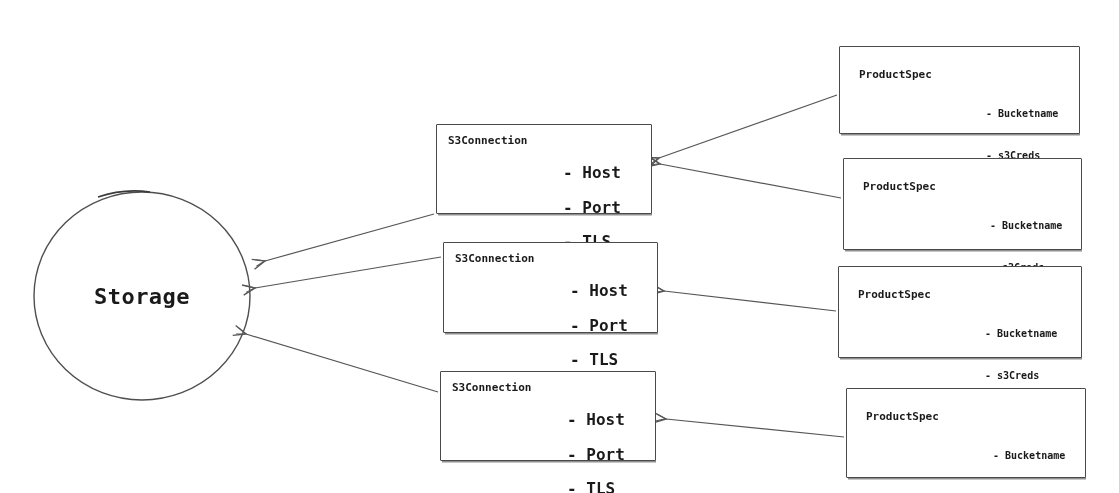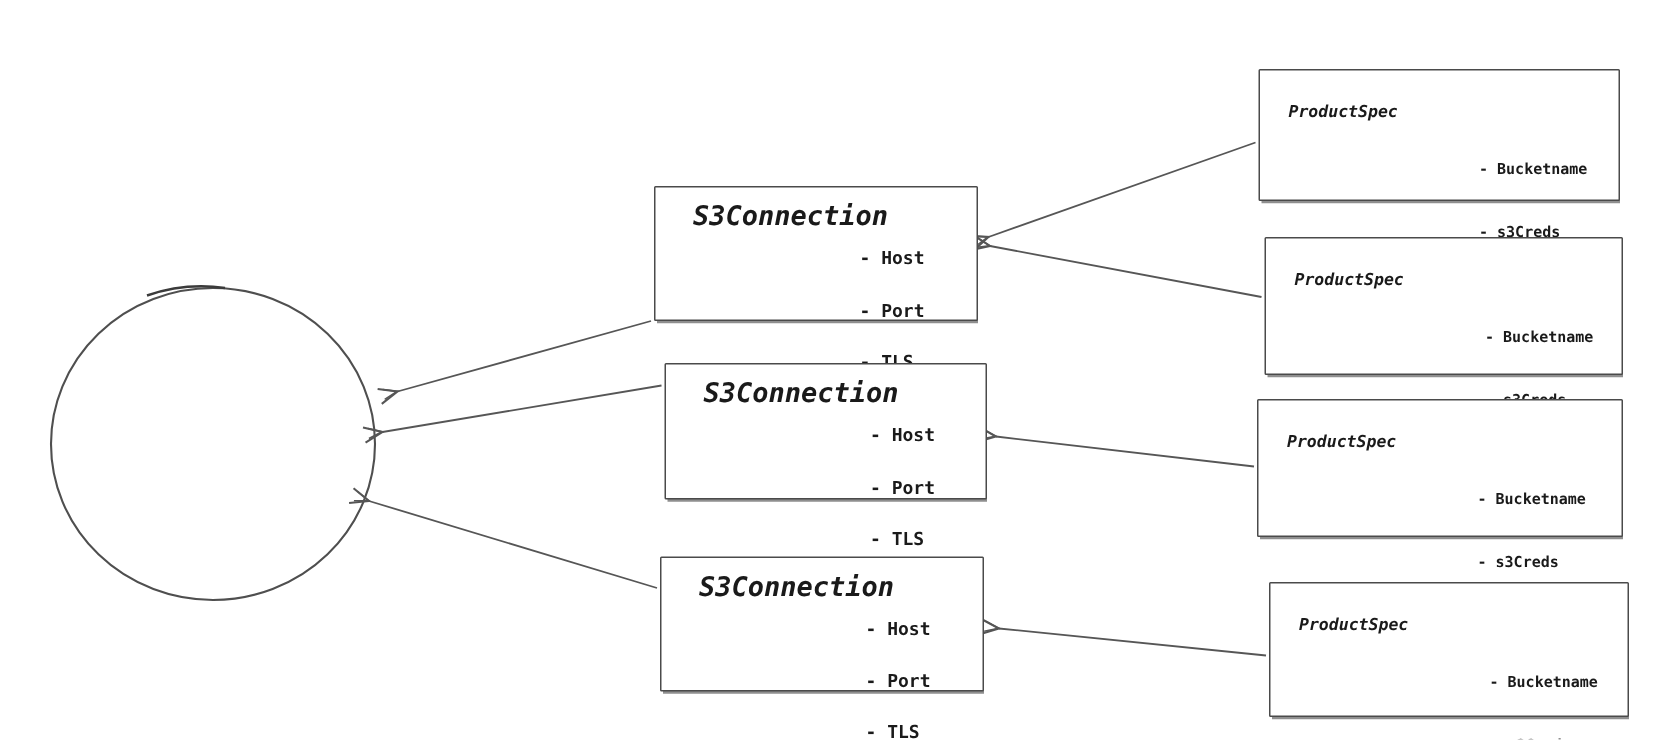--- a/index.html
+++ b/index.html
@@ -26,30 +26,29 @@
     background: #ffffff;
     border: 1.4px solid #4a4a4a;
     border-radius: 1px;
     box-shadow: 1px 2.5px 0 -1px #8f8f8f;
     box-sizing: border-box;
   }
   .box-title {
     position: absolute;
     font-weight: bold;
     white-space: nowrap;
-    font-style: italic;
   }
   .attrs {
     position: absolute;
     font-weight: bold;
     white-space: pre;
   }
   
-  .s3c .box-title { left: 25px; top: 9px;  font-size: 18px; }
-  .s3c .attrs     { left: 136px; top: 19px; font-size: 12px; line-height: 11.5px; }
+  .s3c .box-title { left: 11px; top: 9px;  font-size: 11px; }
+  .s3c .attrs     { left: 126px; top: 19px; font-size: 16px; line-height: 11.5px; }
   
   .ps  .box-title { left: 19px;  top: 21px; font-size: 11px; }
   .ps  .attrs     { left: 146px; top: 32px; font-size: 10px; line-height: 14px; }
   .storage-label {
     position: absolute;
     left: 142px; top: 296px;
     transform: translate(-50%, -50%);
     font-size: 22px;
     font-weight: bold;
     letter-spacing: 0.5px;
@@ -75,20 +74,21 @@
     <line x1="434" y1="214" x2="265" y2="261" stroke="#565656" stroke-width="1.2" marker-end="url(#ah)"></line>
     <line x1="441" y1="257" x2="255" y2="288" stroke="#565656" stroke-width="1.2" marker-end="url(#ah)"></line>
     <line x1="438" y1="392" x2="246" y2="334" stroke="#565656" stroke-width="1.2" marker-end="url(#ah)"></line>
 
     <line x1="837" y1="95" x2="659" y2="158" stroke="#565656" stroke-width="1.2" marker-end="url(#ah)"></line>
     <line x1="841" y1="198" x2="660" y2="164" stroke="#565656" stroke-width="1.2" marker-end="url(#ah)"></line>
     <line x1="836" y1="311" x2="664" y2="291" stroke="#565656" stroke-width="1.2" marker-end="url(#ah)"></line>
     <line x1="844" y1="437" x2="666" y2="419" stroke="#565656" stroke-width="1.2" marker-end="url(#ah)"></line>
   </svg>
 
+  <div class="storage-label">Storage</div>
 
   <div class="node-box s3c" style="left:436px;top:124px;width:216px;height:90px">
     <div class="box-title">S3Connection</div>
     <div class="attrs">
       <div>- Host</div>
       <div>- Port</div>
       <div>- TLS</div>
     </div>
   </div>
 

